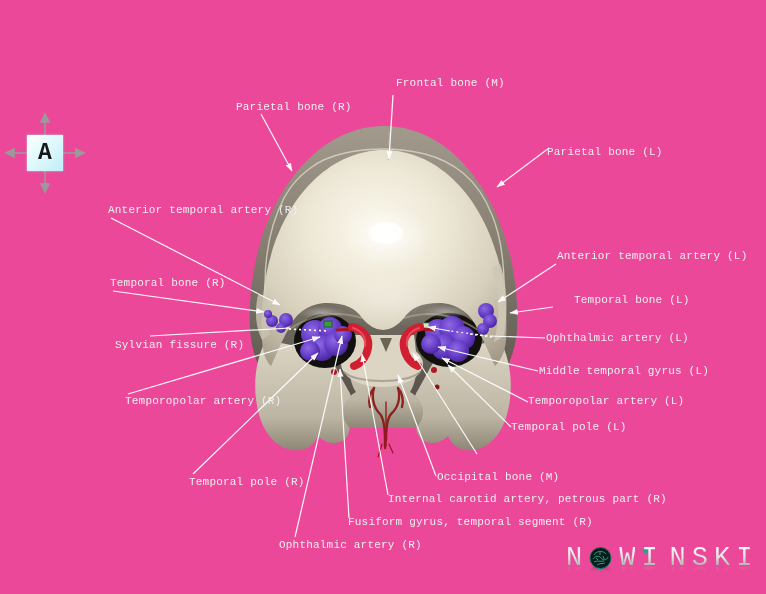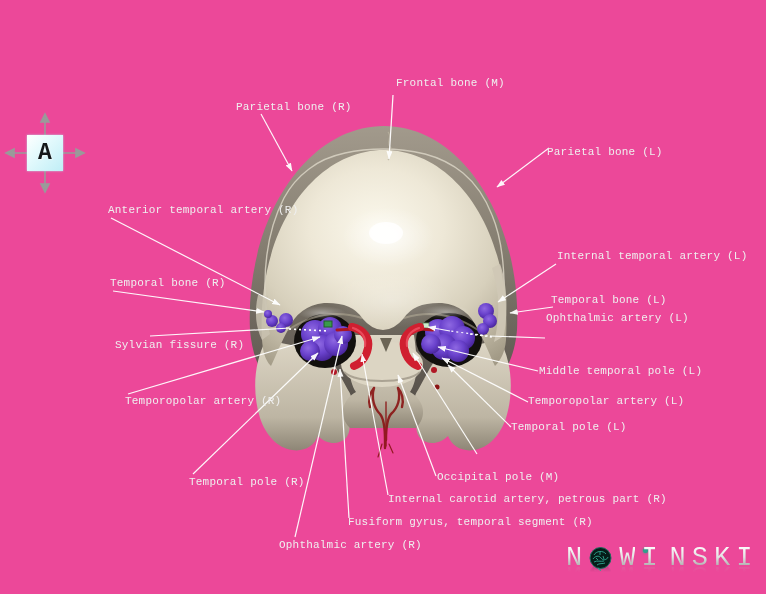--- a/index.html
+++ b/index.html
@@ -200,27 +200,27 @@
   </svg>
 
   <div class="lbl" style="left:396px;top:77px">Frontal bone (M)</div>
   <div class="lbl" style="left:236px;top:101px">Parietal bone (R)</div>
   <div class="lbl" style="left:547px;top:146px">Parietal bone (L)</div>
   <div class="lbl" style="left:108px;top:204px">Anterior temporal artery (R)</div>
   <div class="lbl" style="left:110px;top:277px">Temporal bone (R)</div>
   <div class="lbl" style="left:115px;top:339px">Sylvian fissure (R)</div>
   <div class="lbl" style="left:125px;top:395px">Temporopolar artery (R)</div>
   <div class="lbl" style="left:189px;top:476px">Temporal pole (R)</div>
-  <div class="lbl" style="left:557px;top:250px">Internal temporal artery (L)</div>
-  <div class="lbl" style="left:551px;top:294px">Temporal bone (L)</div>
-  <div class="lbl" style="left:546px;top:312px">Ophthalmic artery (L)</div>
-  <div class="lbl" style="left:539px;top:365px">Middle temporal pole (L)</div>
+  <div class="lbl" style="left:557px;top:250px">Anterior temporal artery (L)</div>
+  <div class="lbl" style="left:574px;top:294px">Temporal bone (L)</div>
+  <div class="lbl" style="left:546px;top:332px">Ophthalmic artery (L)</div>
+  <div class="lbl" style="left:539px;top:365px">Middle temporal gyrus (L)</div>
   <div class="lbl" style="left:528px;top:395px">Temporopolar artery (L)</div>
   <div class="lbl" style="left:511px;top:421px">Temporal pole (L)</div>
-  <div class="lbl" style="left:437px;top:471px">Occipital pole (M)</div>
+  <div class="lbl" style="left:437px;top:471px">Occipital bone (M)</div>
   <div class="lbl" style="left:348px;top:516px">Fusiform gyrus, temporal segment (R)</div>
   <div class="lbl" style="left:388px;top:493px">Internal carotid artery, petrous part (R)</div>
   <div class="lbl" style="left:279px;top:539px">Ophthalmic artery (R)</div>
 
   <div id="orient">
     <svg width="95" height="95">
       <g stroke="#9a9a9a" stroke-width="1.6" fill="#9a9a9a">
         <line x1="45" y1="16" x2="45" y2="80"></line>
         <line x1="11" y1="48" x2="79" y2="48"></line>
         <path d="M45,9 L41,17 L49,17 Z"></path>

